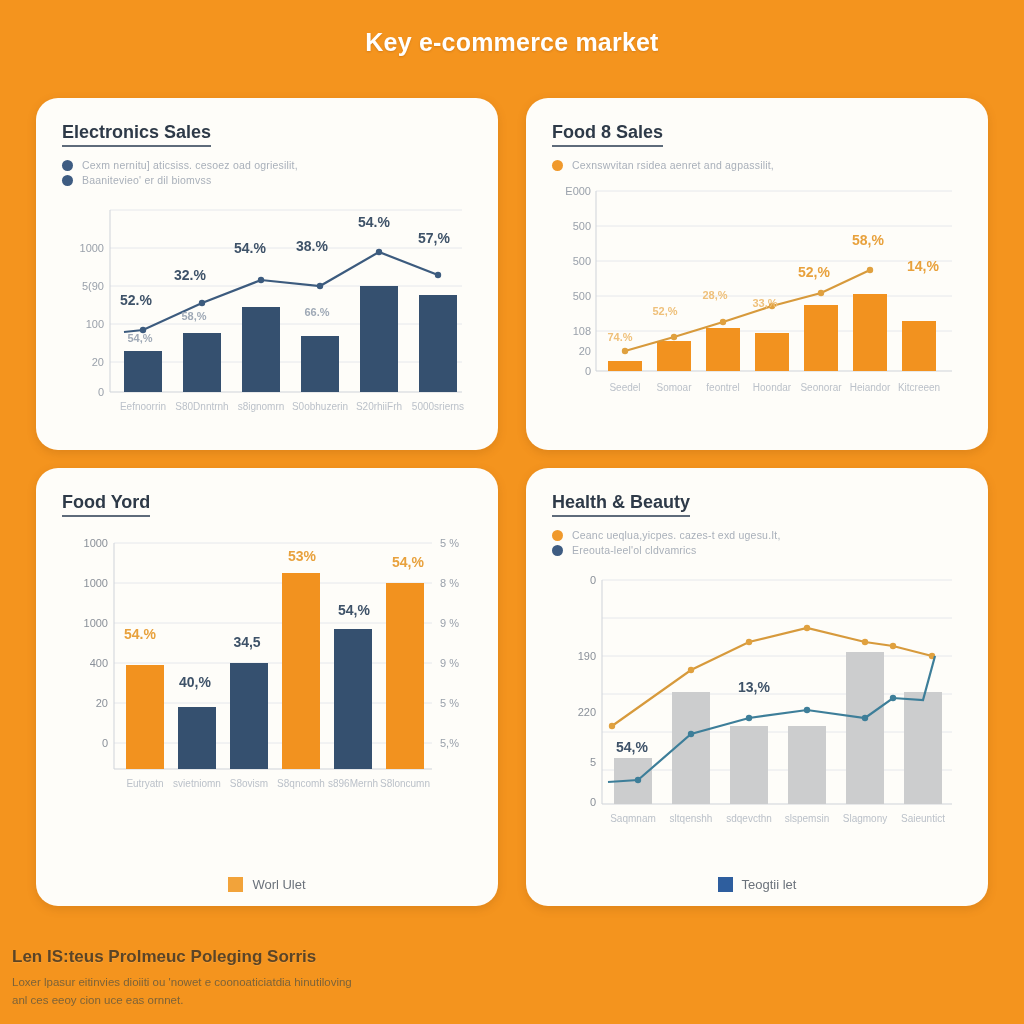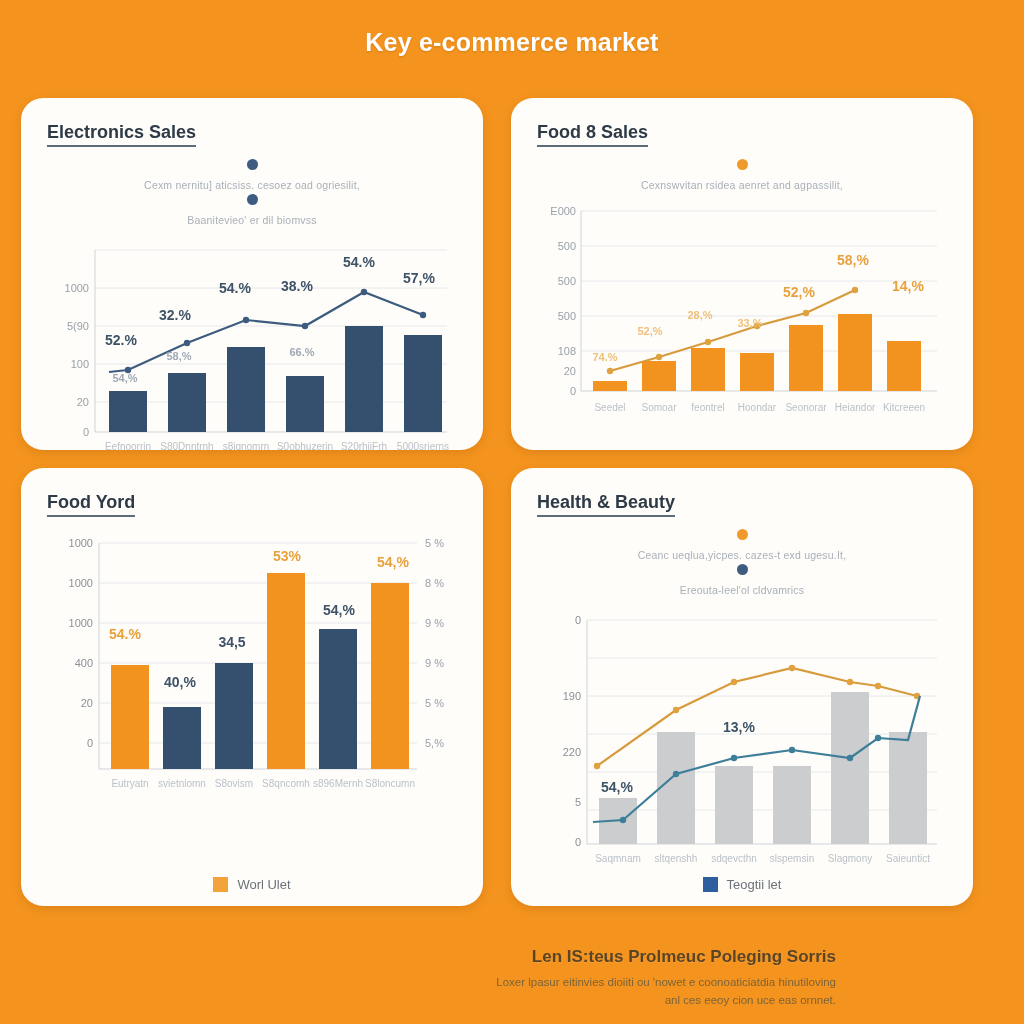--- a/index.html
+++ b/index.html
@@ -19,21 +19,21 @@
     top: 28px; left: 0; width: 1024px;
     text-align: center;
     font-size: 25px;
     font-weight: 700;
     color: #FFFFFF;
     letter-spacing: 0.2px;
     text-shadow: 0 1px 2px rgba(120,60,0,0.25);
   }
   .grid {
     position: absolute;
-    top: 98px; left: 21px;
+    top: 98px; left: 36px;
     width: 952px; height: 818px;
     display: grid;
     grid-template-columns: 462px 462px;
     grid-template-rows: 352px 438px;
     column-gap: 28px;
     row-gap: 18px;
   }
   .card {
     background: #FEFDF9;
     border-radius: 22px;
@@ -49,21 +49,20 @@
     display: inline-block;
     border-bottom: 2px solid #5E6B7A;
     padding-bottom: 2px;
     margin-bottom: 12px;
   }
   .legend { margin-bottom: 10px; }
   .legend-row {
     display: flex; align-items: center;
     gap: 9px;
     margin-bottom: 3px;
-    flex-direction: column;
   }
   .dot { width: 11px; height: 11px; border-radius: 50%; flex: none; }
   .dot.blue { background: #3E5C82; }
   .dot.orange { background: #F0992C; }
   .legend-label {
     font-size: 10.5px;
     color: #A9B0BA;
     letter-spacing: 0.2px;
     white-space: nowrap;
   }
@@ -92,22 +91,22 @@
     bottom: 14px; left: 0; width: 100%;
     display: flex; justify-content: center; align-items: center;
     gap: 9px;
   }
   .sq { width: 15px; height: 15px; flex: none; }
   .sq.orange { background: #F2A33A; }
   .sq.blue { background: #2E5E9E; }
   .footer-legend-label { font-size: 13px; color: #6B727B; }
   .footer {
     position: absolute;
-    left: 0; bottom: 14px; width: 836px;
-    text-align: right;
+    left: 12px; bottom: 14px; width: 836px;
+    text-align: left;
   }
   .footer-title {
     font-size: 17px; font-weight: 700;
     color: #5B4426;
     margin-bottom: 7px;
     text-shadow: 0 1px 1px rgba(255,255,255,0.12);
   }
   .footer-sub {
     font-size: 11.5px;
     color: #7C6339;

